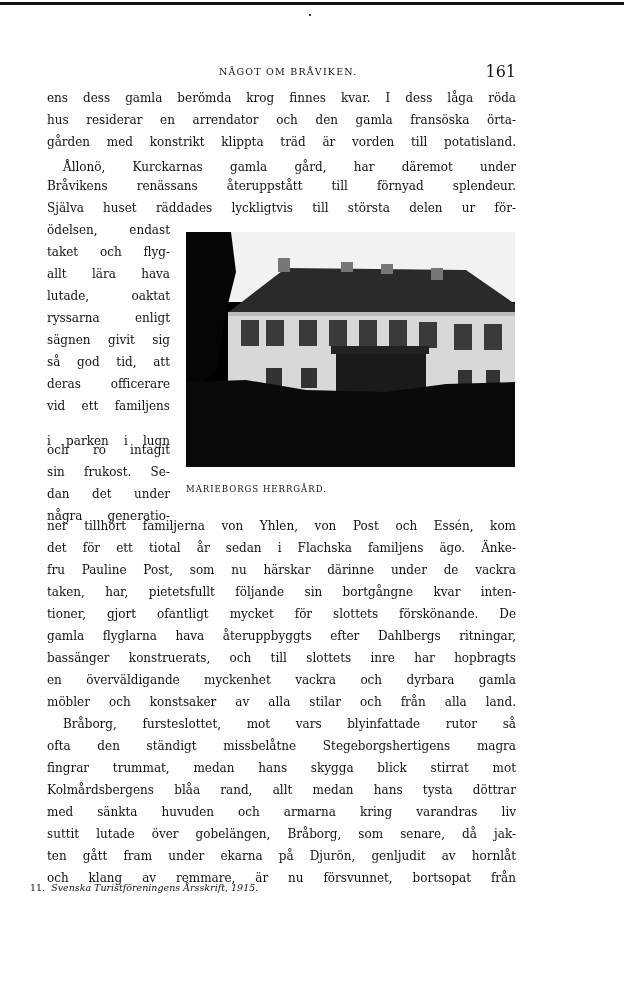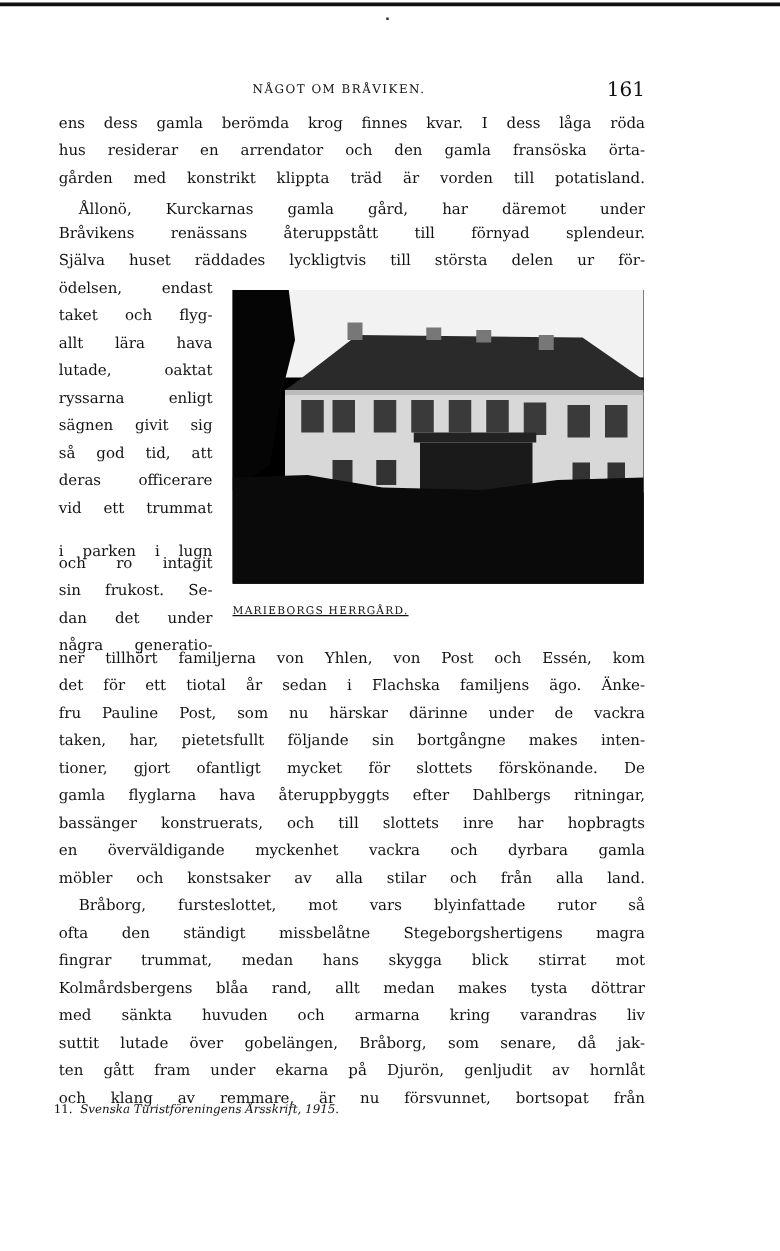--- a/index.html
+++ b/index.html
@@ -1,30 +1,30 @@
 <!DOCTYPE html>
 <html><head>
 <meta charset="utf-8">
 <style>
   html, body { margin:0; padding:0; background:#fff; }
   body { width:624px; height:1001px; position:relative; overflow:hidden;
          font-family:"DejaVu Serif", serif; color:#111; }
   .topline { position:absolute; left:0; top:2px; width:624px; height:3px; background:#111; }
   .speck { position:absolute; width:2px; height:2px; background:#333; }
   .header { position:absolute; top:62px; left:47px; width:469px; height:20px; }
-  .running-title { position:absolute; left:155px; top:4px; font-size:9.5px; letter-spacing:1.2px; }
+  .running-title { position:absolute; left:172px; top:4px; font-size:9.5px; letter-spacing:1.2px; }
   .page-number { position:absolute; right:0; top:0; font-size:16px; }
   .line { position:absolute; left:47px; width:469px; font-size:12px; line-height:20px;
           white-space:nowrap; text-align:justify; text-align-last:justify; }
   .narrow { width:123px; }
   .indent { padding-left:16px; box-sizing:border-box; }
   .photo { position:absolute; left:186px; top:232px; width:329px; height:235px;
            background:#000; overflow:hidden; }
-  .caption { position:absolute; left:186px; top:484px; font-size:8.5px; letter-spacing:1px;text-decoration:underline; }
-  .footnote { position:absolute; left:43px; top:882px; font-size:9.5px; }
+  .caption { position:absolute; left:186px; top:484px; font-size:8.5px; letter-spacing:1px; }
+  .footnote { position:absolute; left:30px; top:882px; font-size:9.5px; }
   .footnote i { font-style:italic; }
 </style>
 </head>
 <body>
 
 <div class="topline"></div>
 <div class="speck" style="left:309px;top:14px;"></div>
 
 <div class="header">
   <span class="running-title">NÅGOT OM BRÅVIKEN.</span>
@@ -39,21 +39,21 @@
 <div class="line" style="top:198px">Själva huset räddades lyckligtvis till största delen ur för-</div>
 
 <div class="line narrow" style="top:220px">ödelsen, endast</div>
 <div class="line narrow" style="top:242px">taket och flyg-</div>
 <div class="line narrow" style="top:264px">allt lära hava</div>
 <div class="line narrow" style="top:286px">lutade, oaktat</div>
 <div class="line narrow" style="top:308px">ryssarna enligt</div>
 <div class="line narrow" style="top:330px">sägnen givit sig</div>
 <div class="line narrow" style="top:352px">så god tid, att</div>
 <div class="line narrow" style="top:374px">deras officerare</div>
-<div class="line narrow" style="top:396px">vid ett trummat</div>
+<div class="line narrow" style="top:396px">vid ett familjens</div>
 <div class="line narrow" style="top:431px">i parken i lugn</div>
 <div class="line narrow" style="top:440px">och ro intagit</div>
 <div class="line narrow" style="top:462px">sin frukost. Se-</div>
 <div class="line narrow" style="top:484px">dan det under</div>
 <div class="line narrow" style="top:506px">några generatio-</div>
 
 <div class="photo">
   <svg width="329" height="235" viewBox="0 0 329 235">
     <rect x="0" y="0" width="329" height="235" fill="#000"></rect>
 
@@ -94,30 +94,30 @@
     </g>
 
     <path d="M0 150 L60 148 L120 158 L200 160 L260 152 L329 150 L329 235 L0 235 Z" fill="#0a0a0a"></path>
   </svg>
 </div>
 <div class="caption">MARIEBORGS HERRGÅRD.</div>
 
 <div class="line" style="top:516px">ner tillhört familjerna von Yhlen, von Post och Essén, kom</div>
 <div class="line" style="top:538px">det för ett tiotal år sedan i Flachska familjens ägo.  Änke-</div>
 <div class="line" style="top:560px">fru Pauline Post, som nu härskar därinne under de vackra</div>
-<div class="line" style="top:582px">taken, har, pietetsfullt följande sin bortgångne makes inten-</div>
+<div class="line" style="top:582px">taken, har, pietetsfullt följande sin bortgångne kvar inten-</div>
 <div class="line" style="top:604px">tioner, gjort ofantligt mycket för slottets förskönande.  De</div>
 <div class="line" style="top:626px">gamla flyglarna hava återuppbyggts efter Dahlbergs ritningar,</div>
 <div class="line" style="top:648px">bassänger konstruerats, och till slottets inre har hopbragts</div>
 <div class="line" style="top:670px">en överväldigande myckenhet vackra och dyrbara gamla</div>
 <div class="line" style="top:692px">möbler och konstsaker av alla stilar och från alla land.</div>
 <div class="line indent" style="top:714px">Bråborg, fursteslottet, mot vars blyinfattade rutor så</div>
 <div class="line" style="top:736px">ofta den ständigt missbelåtne Stegeborgshertigens magra</div>
 <div class="line" style="top:758px">fingrar trummat, medan hans skygga blick stirrat mot</div>
-<div class="line" style="top:780px">Kolmårdsbergens blåa rand, allt medan makes tysta döttrar</div>
+<div class="line" style="top:780px">Kolmårdsbergens blåa rand, allt medan hans tysta döttrar</div>
 <div class="line" style="top:802px">med sänkta huvuden och armarna kring varandras liv</div>
 <div class="line" style="top:824px">suttit lutade över gobelängen, Bråborg, som senare, då jak-</div>
 <div class="line" style="top:846px">ten gått fram under ekarna på Djurön, genljudit av hornlåt</div>
 <div class="line" style="top:868px">och klang av remmare, är nu försvunnet, bortsopat från</div>
 
 <div class="footnote">
   <span>11.</span>
   &nbsp;<i>Svenska Turistföreningens Årsskrift, 1915.</i>
 </div>
 

